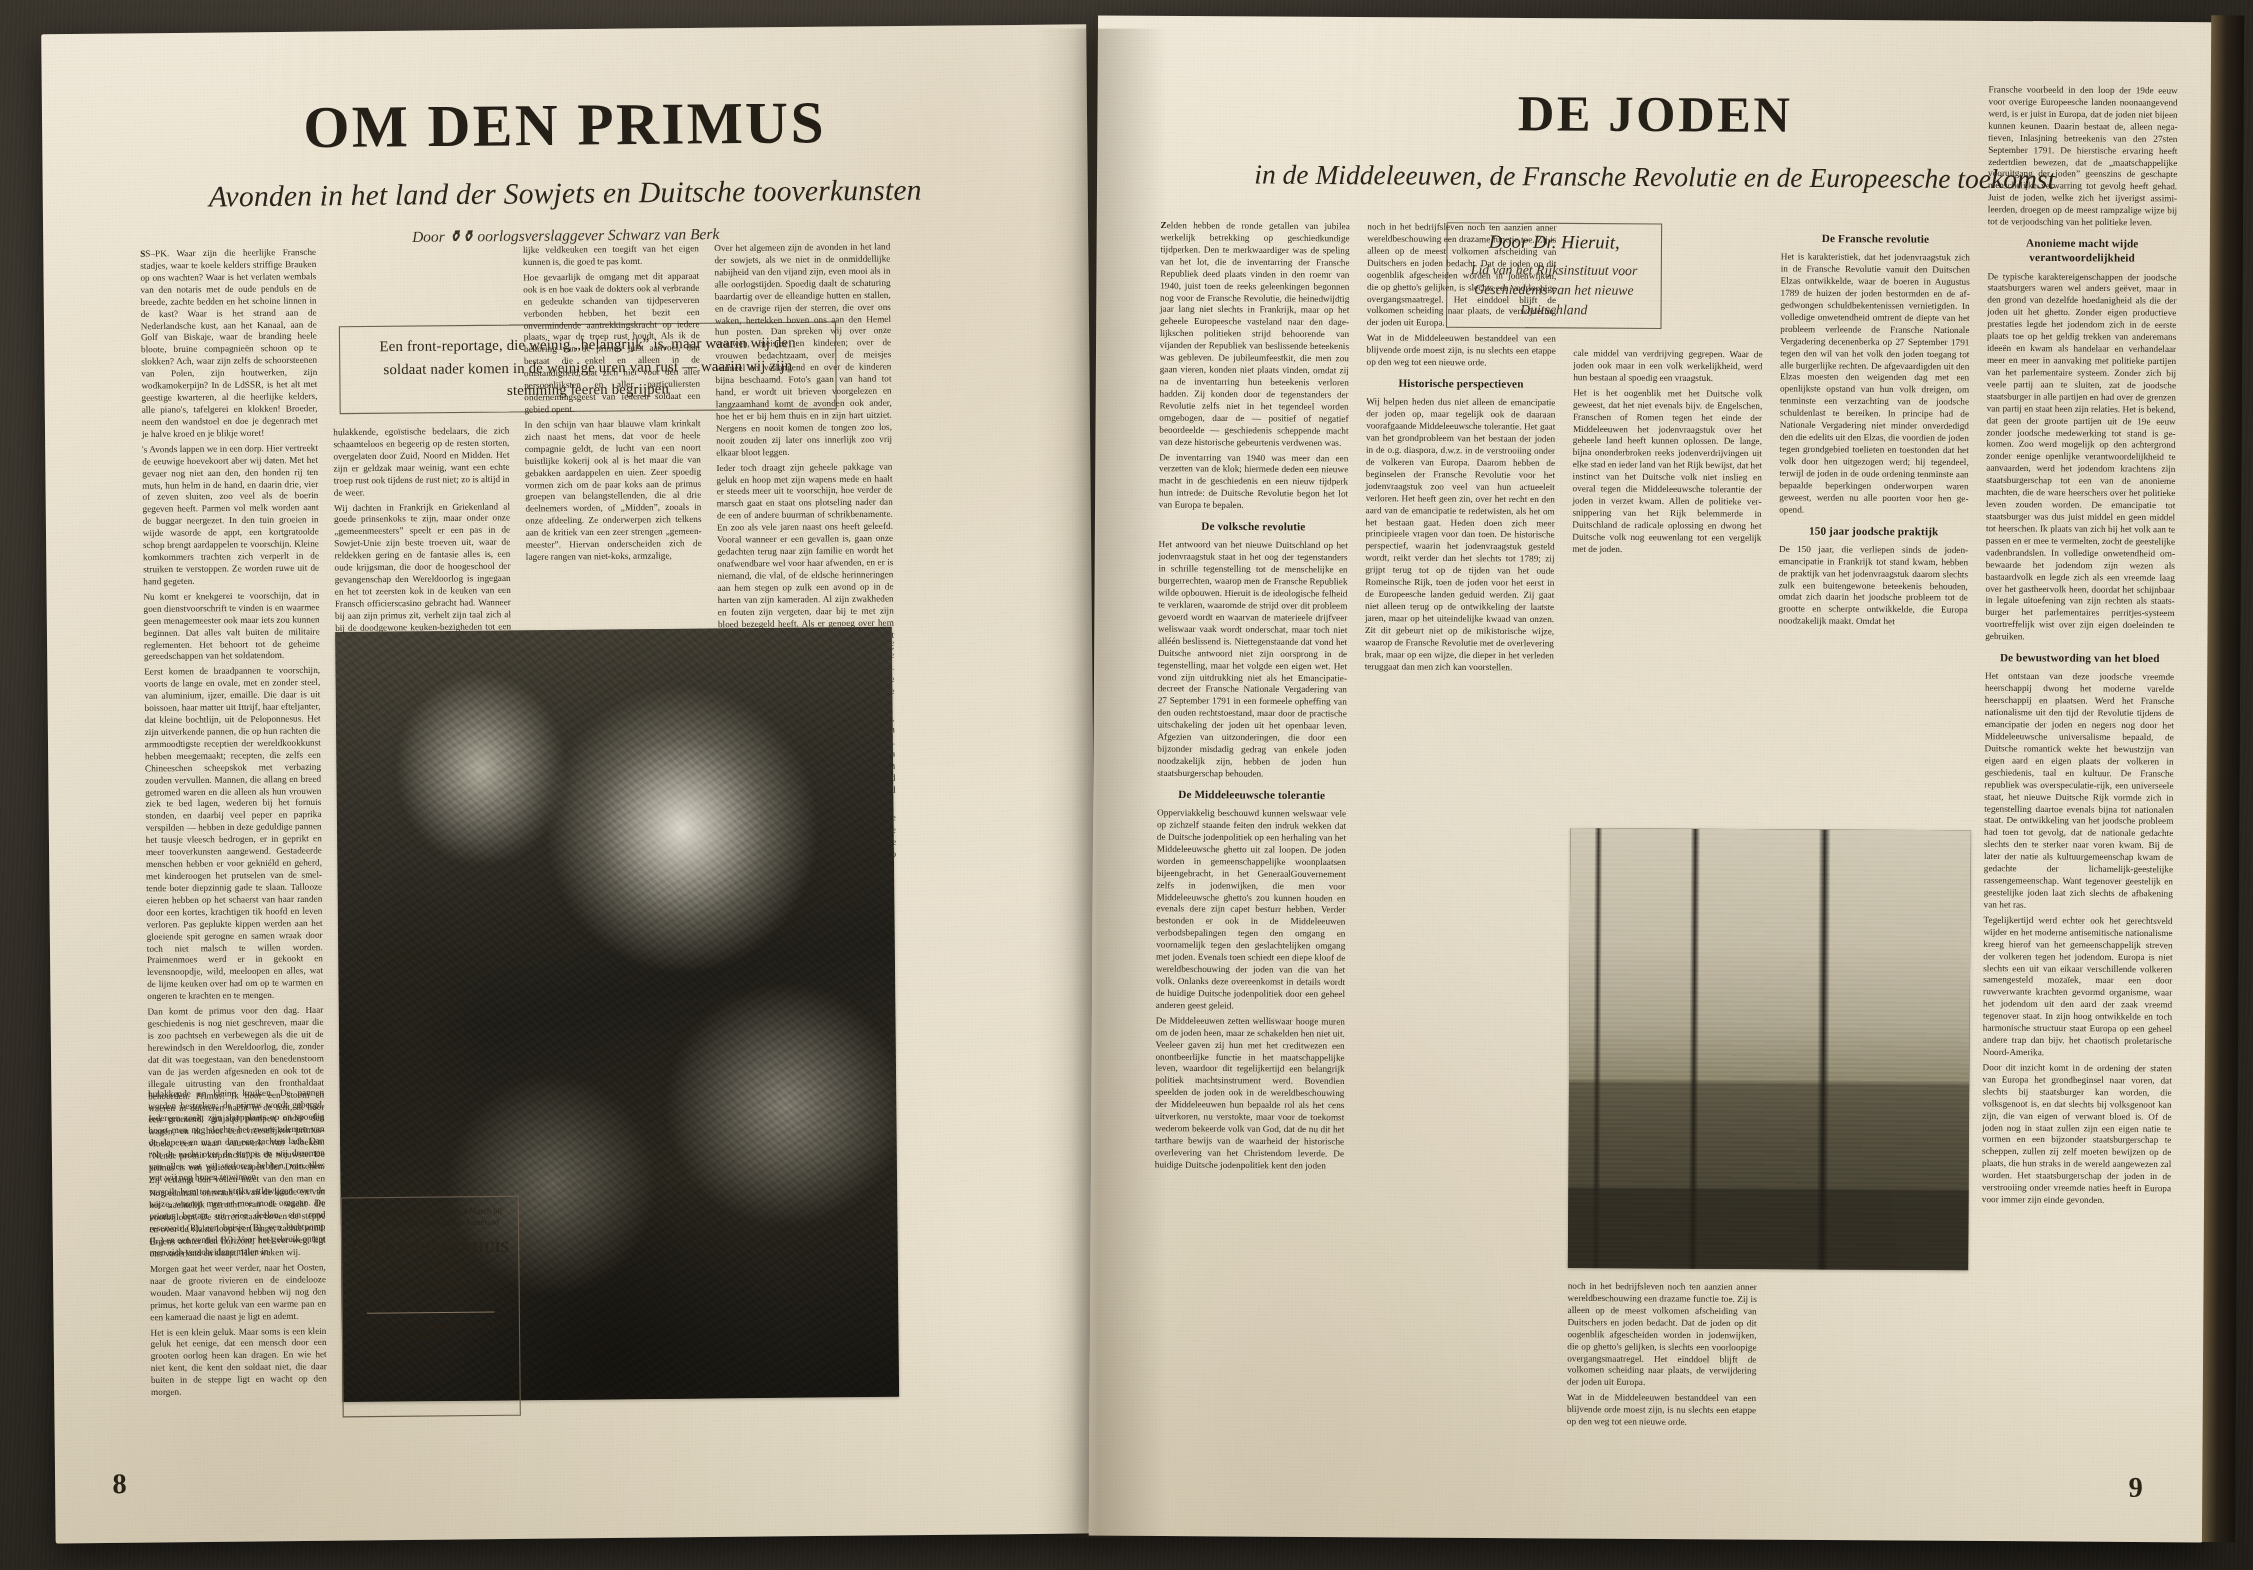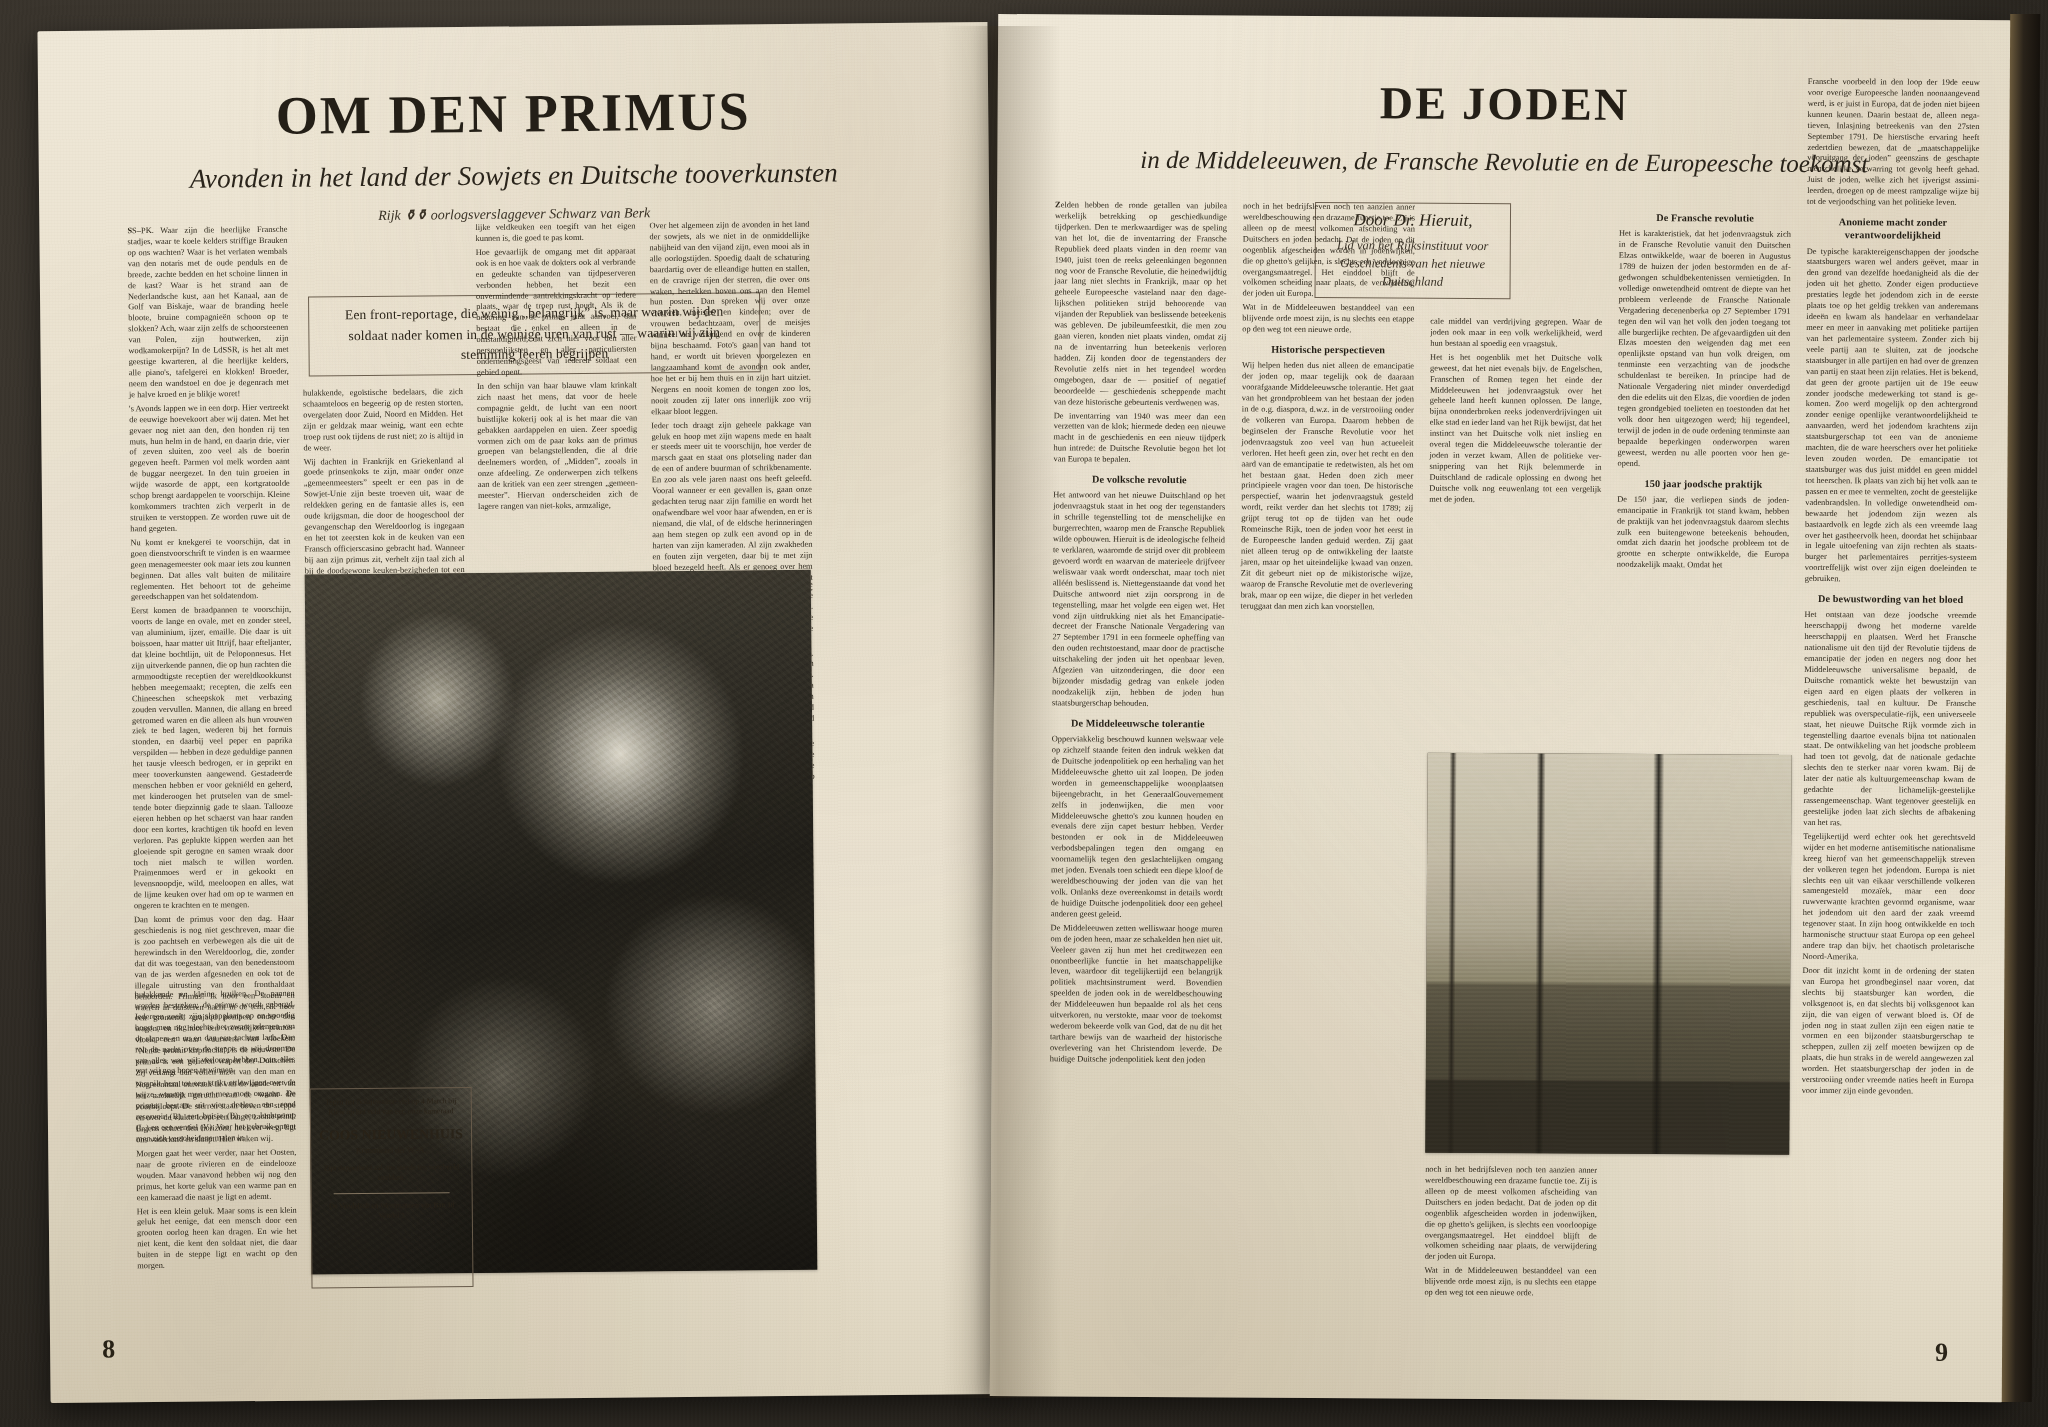--- a/index.html
+++ b/index.html
@@ -307,21 +307,21 @@
 
   <div class="page" id="page-left">
     <div class="grain"></div>
     <div class="inner">
 
       <h1 class="headline" id="left-headline">OM DEN PRIMUS</h1>
 
       <div id="left-subhead">Avonden in het land der Sowjets en Duitsche tooverkunsten</div>
 
       <div id="left-byline">
-        <span>Rijk</span>
+        <span>Door</span>
         <span class="runes">⚱⚱</span>
         <span>oorlogsverslaggever Schwarz van Berk</span>
       </div>
 
       <div id="intro-box">
         <p>Een front-reportage, die weinig „belangrijk” is, maar waarin wij den soldaat nader komen in de weinige uren van rust — waarin wij zijn stemming leeren begrijpen</p>
       </div>
 
       <div class="col" id="L1">
           <p class="lead">SS–PK. Waar zijn die heerlijke Fransche stadjes, waar te koele kelders striffige Brauken op ons wachten? Waar is het verlaten wembals van den notaris met de oude penduls en de breede, zachte bedden en het schoine linnen in de kast? Waar is het strand aan de Nederlandsche kust, aan het Kanaal, aan de Golf van Biskaje, waar de branding heele bloote, bruine compagnieën schoon op te slokken? Ach, waar zijn zelfs de schoorsteenen van Polen, zijn houtwerken, zijn wodkamokerpijn? In de LdSSR, is het alt met geestige kwarteren, al die heerlijke kelders, alle piano's, tafelgerei en klokken! Broeder, neem den wandstoel en doe je degenrach met je halve kroed en je blikje woret!</p>
@@ -419,21 +419,21 @@
           <p>Wat in de Middeleeuwen bestanddeel van een blijvende orde moest zijn, is nu slechts een etappe op den weg tot een nieuwe orde.</p>
         </div>
       <div class="col" id="R4">
           <span class="sec-h">De Fransche revolutie</span>
           <p>Het is karakteristiek, dat het joden­vraagstuk zich in de Fransche Revolutie vanuit den Duitschen Elzas ontwikkelde, waar de boeren in Augustus 1789 de huizen der joden bestormden en de af­gedwongen schuldbekentenissen vernie­tigden. In volledige onwetendheid om­trent de diepte van het probleem ver­leende de Fransche Nationale Vergade­ring decenenberka op 27 September 1791 tegen den wil van het volk den joden toegang tot alle burgerlijke rechten. De afgevaardigden uit den Elzas moesten den weigenden dag met een openlijkste op­stand van hun volk dreigen, om tenmin­ste een verzachting van de joodsche schuldenlast te bereiken. In principe had de Nationale Vergadering niet minder onverdedigd den die edelits uit den Elzas, die voordien de joden tegen grondgebied toelieten en toestonden dat het volk door hen uitgezogen werd; hij te­gendeel, terwijl de joden in de oude ordening tenminste aan bepaalde beper­kingen onderworpen waren geweest, werden nu alle poorten voor hen ge­opend.</p>
           <span class="sec-h">150 jaar joodsche praktijk</span>
           <p>De 150 jaar, die verliepen sinds de joden­emancipatie in Frankrijk tot stand kwam, hebben de praktijk van het joden­vraagstuk daarom slechts zulk een buiten­gewone beteekenis behouden, omdat zich daarin het joodsche probleem tot de grootte en scherpte ontwikkelde, die Europa noodzakelijk maakt. Omdat het</p>
         </div>
       <div class="col" id="R5">
           <p>Fransche voorbeeld in den loop der 19de eeuw voor overige Europeesche landen noonaangevend werd, is er juist in Europa, dat de joden niet bijeen kunnen keunen. Daarin bestaat de, alleen nega­tieven, Inlasjning betreekenis van den 27sten September 1791. De hierstische ervaring heeft zedertdien bewezen, dat de „maatschappelijke vooruitgang der joden” geenszins de geschapte menschelijke verwar­ring tot gevolg heeft gehad. Juist de joden, welke zich het ijverigst assimi­leerden, droegen op de meest rampzalige wijze bij tot de verjoodsching van het politieke leven.</p>
-          <span class="sec-h">Anonieme macht zonder verantwoordelijkheid</span>
+          <span class="sec-h">Anonieme macht wijde verantwoordelijkheid</span>
           <p>De typische karaktereigenschappen der joodsche staatsburgers waren wel anders geëvet, maar in den grond van dezelfde hoedanigheid als die der joden uit het ghetto. Zonder eigen productieve presta­ties legde het jodendom zich in de eer­ste plaats toe op het geldig trekken van anderemans ideeën en kwam als handelaar en verhandelaar meer en meer in aanva­king met politieke partijen van het parle­mentaire systeem. Zonder zich bij veele partij aan te sluiten, zat de joodsche staatsburger in alle partijen en had over de grenzen van partij en staat heen zijn relaties. Het is bekend, dat geen der groote partijen uit de 19e eeuw zonder joodsche medewerking tot stand is ge­komen. Zoo werd mogelijk op den achter­grond zonder eenige openlijke verant­woordelijkheid te aanvaarden, werd het jodendom krachtens zijn staatsburger­schap tot een van de anonieme machten, die de ware heerschers over het politieke leven zouden worden. De emancipatie tot staatsburger was dus juist middel en geen middel tot heerschen. Ik plaats van zich bij het volk aan te passen en er mee te vermelten, zocht de geestelijke vaden­brandslen. In volledige onwetendheid om­bewaarde het jodendom zijn wezen als bastaardvolk en legde zich als een vreemde laag over het gastheervolk heen, doordat het schijnbaar in legale uitoefening van zijn rechten als staats­burger het parlementaires perritjes-systeem voortreffelijk wist over zijn eigen doel­einden te gebruiken.</p>
           <span class="sec-h">De bewustwording van het bloed</span>
           <p>Het ontstaan van deze joodsche vreemde heerschappij dwong het moderne varelde heerschappij en plaatsen. Werd het Fransche nationa­lisme uit den tijd der Revolutie tijdens de emancipatie der joden en negers nog door het Middeleeuwsche universalisme be­paald, de Duitsche romantick wekte het bewustzijn van eigen aard en eigen plaats der volkeren in geschiedenis, taal en kul­tuur. De Fransche republiek was over­speculatie-rijk, een universeele staat, het nieuwe Duitsche Rijk vormde zich in tegenstelling daartoe evenals bijna tot nationalen staat. De ontwikkeling van het joodsche probleem had toen tot ge­volg, dat de nationale gedachte slechts den te sterker naar voren kwam. Bij de later der natie als kultuurgemeenschap kwam de gedachte der lichamelijk-geeste­lijke rassengemeenschap. Want tegen­over geestelijk en geestelijke joden laat zich slechts de afbakening van het ras.</p>
           <p>Tegelijkertijd werd echter ook het ge­rechtsveld wijder en het moderne anti­semitische nationalisme kreeg hierof van het gemeenschappelijk streven der vol­keren tegen het jodendom. Europa is niet slechts een uit van eikaar verschillende volkeren samengesteld mozaïek, maar een door ruwverwante krachten gevormd organisme, waar het jodendom uit den aard der zaak vreemd tegenover staat. In zijn hoog ontwikkelde en toch harmo­nische structuur staat Europa op een ge­heel andere trap dan bijv. het chaotisch proletarische Noord-Amerika.</p>
           <p>Door dit inzicht komt in de ordening der staten van Europa het grondbeginsel naar voren, dat slechts bij staatsburger kan worden, die volksgenoot is, en dat slechts bij volksgenoot kan zijn, die van eigen of verwant bloed is. Of de joden nog in staat zullen zijn een eigen natie te vor­men en een bijzonder staatsburgerschap te scheppen, zullen zij zelf moeten be­wijzen op de plaats, die hun straks in de wereld aangewezen zal worden. Het staatsburgerschap der joden in de verstrooiing onder vreemde naties heeft in Europa voor immer zijn einde gevonden.</p>
         </div>
 
       <div class="photo" id="photo-right">
         <div class="ph-inner"></div>
       </div>

